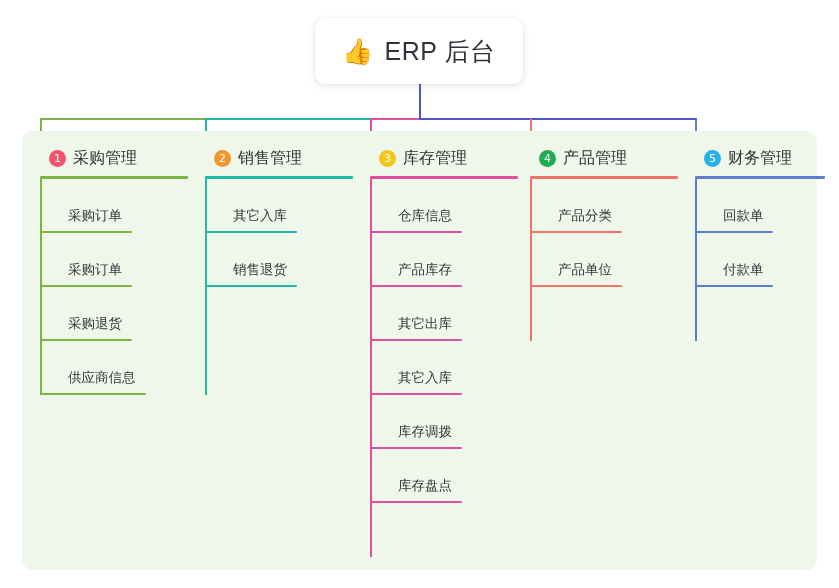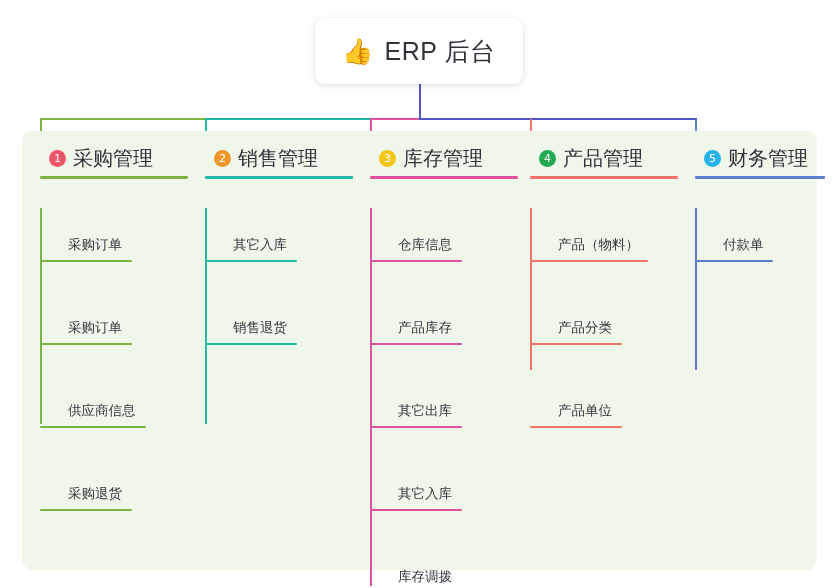--- a/index.html
+++ b/index.html
@@ -85,21 +85,21 @@
     height: 17px;
     border-radius: 50%;
     color: #ffffff;
     font-size: 11px;
     line-height: 17px;
     text-align: center;
     flex: 0 0 auto;
     font-family: "DejaVu Sans", sans-serif;
   }
   .col-title {
-    font-size: 20px;
+    font-size: 16px;
     color: #2f3238;
     white-space: nowrap;
   }
   .head-rule {
     height: 3px;
     margin-top: 6px;
     border-radius: 1px;
   }
   .leaf-wrap {
     position: relative;
@@ -107,21 +107,20 @@
   .spine {
     position: absolute;
     left: 0px;
     top: 0px;
     width: 2px;
   }
   .leaf {
     position: relative;
     height: 54px;
     box-sizing: border-box;
-    margin-top: 29px;
   }
   .leaf-label {
     position: absolute;
     left: 28px;
     bottom: 8px;
     font-size: 13.5px;
     color: #33363c;
     white-space: nowrap;
   }
   .leaf-rule {
@@ -168,27 +167,27 @@
           <div class="spine" style="background: rgb(124, 179, 66); height: 216px;"></div>
           <div class="leaf">
             <span class="leaf-label">采购订单</span>
             <div class="leaf-rule" style="background: rgb(124, 179, 66); width: 92px;"></div>
           </div>
           <div class="leaf">
             <span class="leaf-label">采购订单</span>
             <div class="leaf-rule" style="background: rgb(124, 179, 66); width: 92px;"></div>
           </div>
           <div class="leaf">
+            <span class="leaf-label">采购退货</span>
+            <div class="leaf-rule" style="background: rgb(124, 179, 66); width: 92px;"></div>
+          </div>
+          <div class="leaf">
             <span class="leaf-label">供应商信息</span>
             <div class="leaf-rule" style="background: rgb(124, 179, 66); width: 106px;"></div>
           </div>
-          <div class="leaf">
-            <span class="leaf-label">采购退货</span>
-            <div class="leaf-rule" style="background: rgb(124, 179, 66); width: 92px;"></div>
-          </div>
         </div>
       </div>
       <div class="column" style="left: 205px; top: 146px; width: 148px;">
         <div class="col-head">
           <span class="badge" style="background: rgb(240, 150, 42);">2</span>
           <span class="col-title">销售管理</span>
         </div>
         <div class="head-rule" style="background: rgb(34, 184, 168); width: 148px;"></div>
         <div class="leaf-wrap">
           <div class="spine" style="background: rgb(34, 184, 168); height: 216px;"></div>
@@ -238,42 +237,42 @@
       </div>
       <div class="column" style="left: 530px; top: 146px; width: 148px;">
         <div class="col-head">
           <span class="badge" style="background: rgb(34, 171, 83);">4</span>
           <span class="col-title">产品管理</span>
         </div>
         <div class="head-rule" style="background: rgb(240, 115, 106); width: 148px;"></div>
         <div class="leaf-wrap">
           <div class="spine" style="background: rgb(240, 115, 106); height: 162px;"></div>
           <div class="leaf">
-            <span class="leaf-label">产品（物料）</span>
-            <div class="leaf-rule" style="background: rgb(240, 115, 106); width: 118px;"></div>
-          </div>
-          <div class="leaf">
             <span class="leaf-label">产品分类</span>
             <div class="leaf-rule" style="background: rgb(240, 115, 106); width: 92px;"></div>
           </div>
           <div class="leaf">
             <span class="leaf-label">产品单位</span>
             <div class="leaf-rule" style="background: rgb(240, 115, 106); width: 92px;"></div>
           </div>
         </div>
       </div>
       <div class="column" style="left: 695px; top: 146px; width: 130px;">
         <div class="col-head">
           <span class="badge" style="background: rgb(38, 178, 232);">5</span>
           <span class="col-title">财务管理</span>
         </div>
         <div class="head-rule" style="background: rgb(91, 127, 204); width: 130px;"></div>
         <div class="leaf-wrap">
           <div class="spine" style="background: rgb(91, 127, 204); height: 162px;"></div>
           <div class="leaf">
+            <span class="leaf-label">回款单</span>
+            <div class="leaf-rule" style="background: rgb(91, 127, 204); width: 78px;"></div>
+          </div>
+          <div class="leaf">
             <span class="leaf-label">付款单</span>
             <div class="leaf-rule" style="background: rgb(91, 127, 204); width: 78px;"></div>
           </div>
         </div>
       </div>
     </div>
 
 </div>
 
 </body></html>

